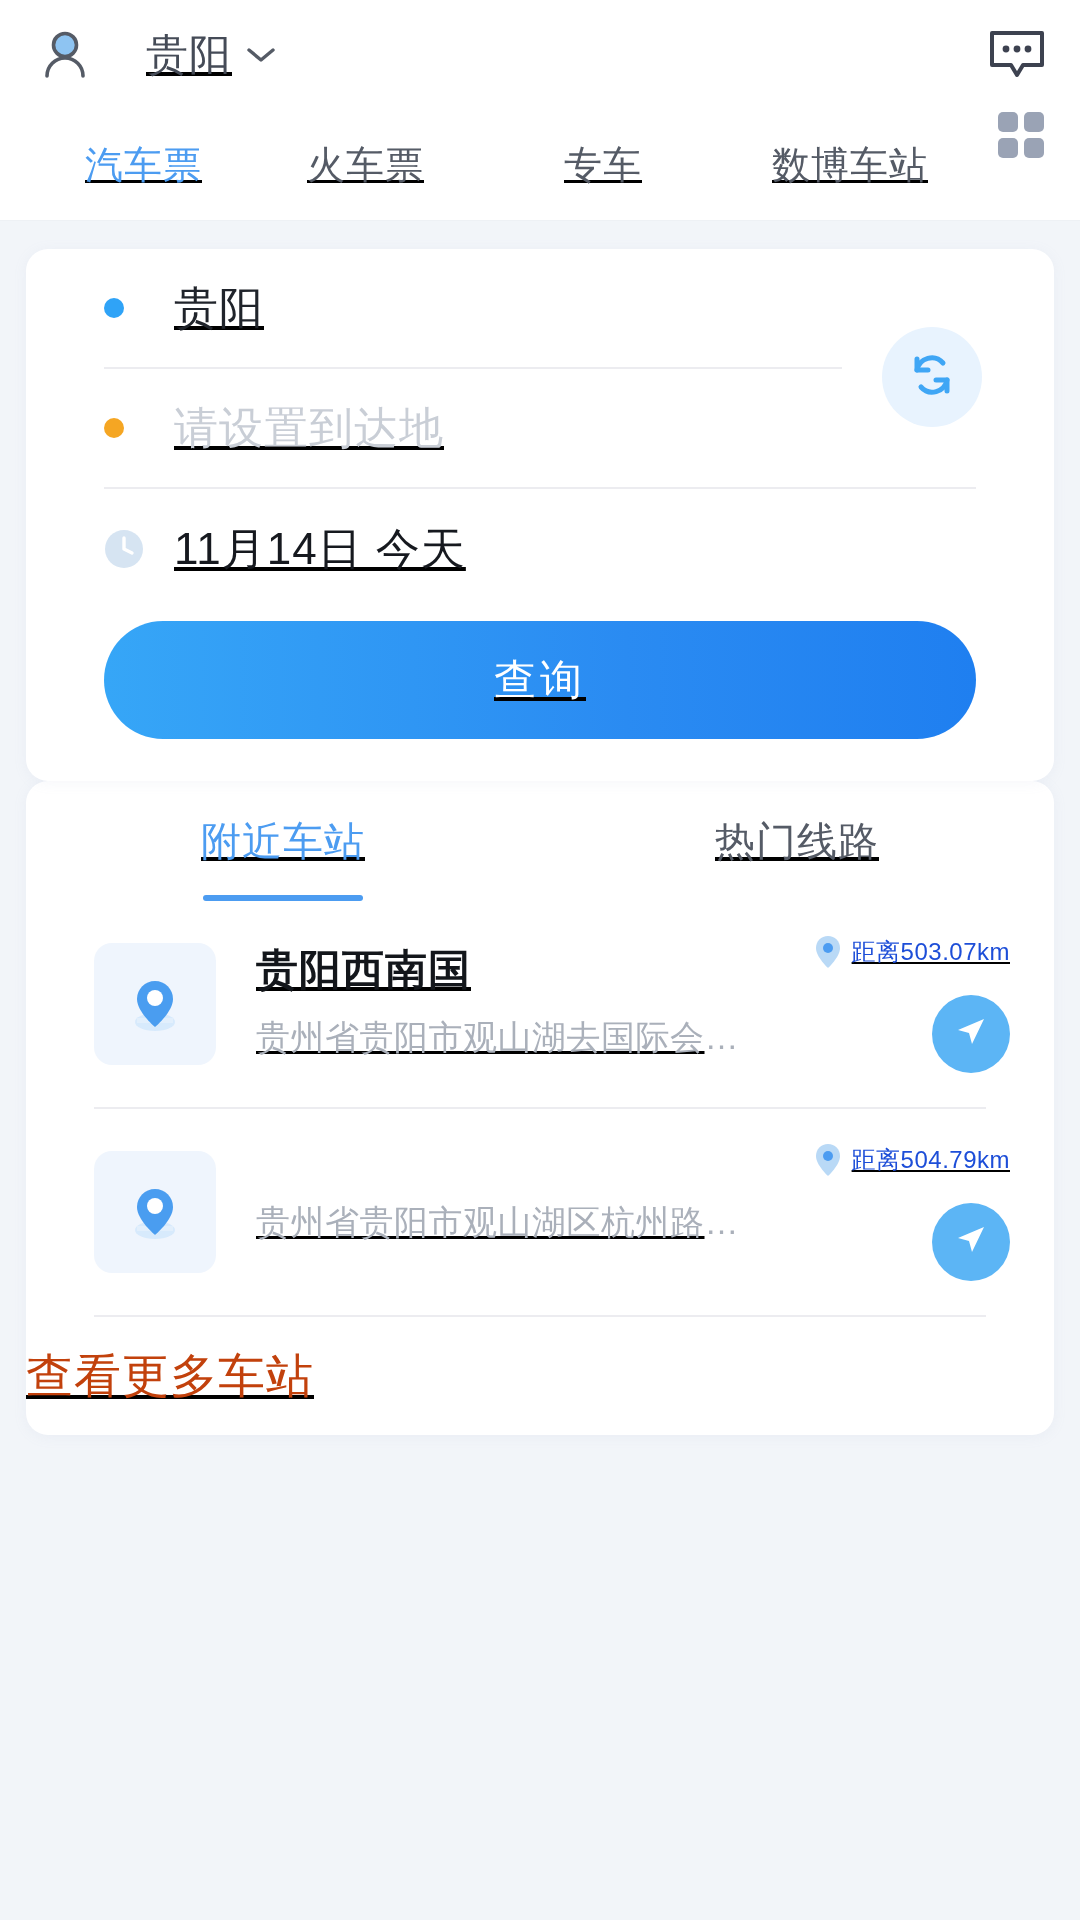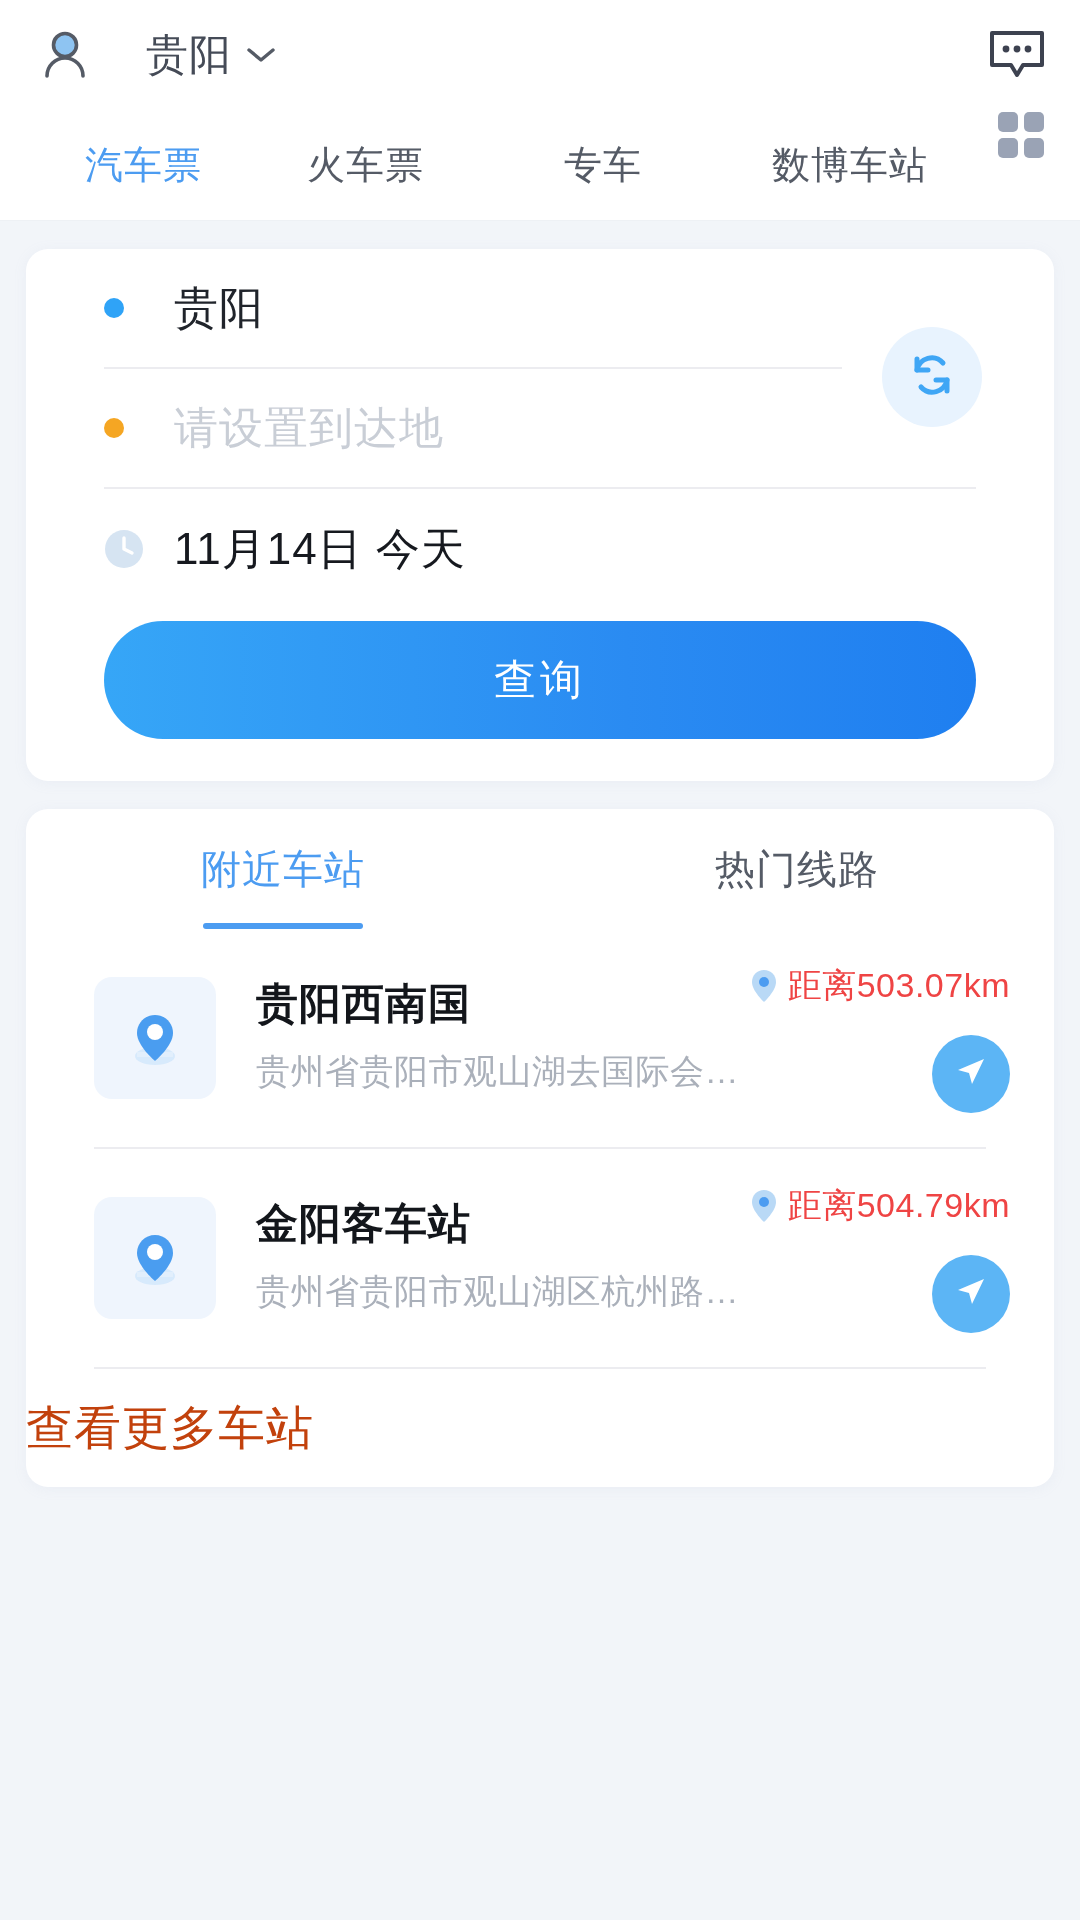--- a/index.html
+++ b/index.html
@@ -2,21 +2,21 @@
 <html><head>
 <meta charset="utf-8">
 <style>
   * { margin:0; padding:0; box-sizing:border-box; }
   html, body {
     width:1080px; height:1920px;
     font-family:"Liberation Sans","DejaVu Sans",sans-serif;
     background:#f2f5f9;
     overflow:hidden;
   }
-  #app { width:1080px; height:1848px; position:relative; background:#f2f5f9; }
+  #app { width:1080px; height:1848px; position:relative; background:#f2f5f9;text-decoration:underline; }
 
   
   .header {
     background:#ffffff;
     width:100%;
     padding:0;
     border-bottom:1px solid #eef1f5;
   }
   .header-top {
     height:110px;
@@ -128,21 +128,21 @@
     background:linear-gradient(to right,#36a6f7 0%,#2a8bf2 60%,#1f7ff0 100%);
     color:#ffffff;
     font-size:42px;
     letter-spacing:4px;
     border:none;
     width:calc(100% - 156px);
     font-family:inherit;
   }
 
   
-  .stations-card { margin-top:28px; padding:0 0 0 0; }
+  .stations-card { padding:0 0 0 0; }
   .seg-tabs {
     display:flex;
     height:120px;
     align-items:center;
     position:relative;
   }
   .seg-tab {
     flex:1 1 50%;
     text-align:center;
     font-size:40px;
@@ -202,22 +202,22 @@
   .station-right {
     flex:0 0 auto;
     width:270px;
     display:flex;
     flex-direction:column;
     align-items:flex-end;
   }
   .dist-wrap { display:flex; align-items:center; gap:10px; }
   .dist-pin { width:28px; height:34px; }
   .dist-text {
-    font-size:34px;
-    color:#ef4444;
+    font-size:24px;
+    color:#1d4ed8;
     letter-spacing:0.5px;
     white-space:nowrap;
   }
   .nav-btn {
     margin-top:26px;
     width:78px; height:78px;
     border-radius:50%;
     background:#5cb5f5;
     display:flex; align-items:center; justify-content:center;
   }
@@ -387,21 +387,20 @@
       <div class="station-row">
         <span class="thumb">
           <svg viewBox="0 0 72 72">
             <ellipse cx="36" cy="54" rx="20" ry="9" fill="#cfe6fb" opacity="0.75"></ellipse>
             <rect x="18" y="50" width="36" height="5" fill="#e3f0fc" opacity="0.9"></rect>
             <path d="M36 13 c-10 0 -18 8 -18 18 c0 13 18 28 18 28 s18 -15 18 -28 c0 -10 -8 -18 -18 -18 z" fill="#4a9df0"></path>
             <circle cx="36" cy="30" r="8" fill="#ffffff"></circle>
           </svg>
         </span>
         <div class="station-mid">
-          <div class="station-name">金阳客车站</div>
           <div class="station-addr">贵州省贵阳市观山湖区杭州路(贵阳西南国...</div>
         </div>
         <div class="station-right">
           <div class="dist-wrap">
             <span class="dist-pin">
               <svg viewBox="0 0 28 34">
                 <path d="M14 1 c-7 0 -12 5 -12 12 c0 9 12 20 12 20 s12 -11 12 -20 c0 -7 -5 -12 -12 -12 z" fill="#b9d9f6"></path>
                 <circle cx="14" cy="13" r="5" fill="#4c9cf1"></circle>
               </svg>
             </span>

